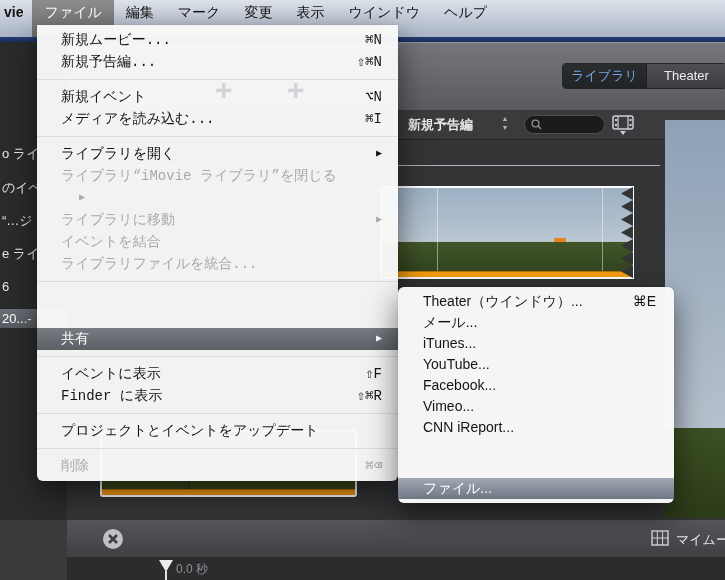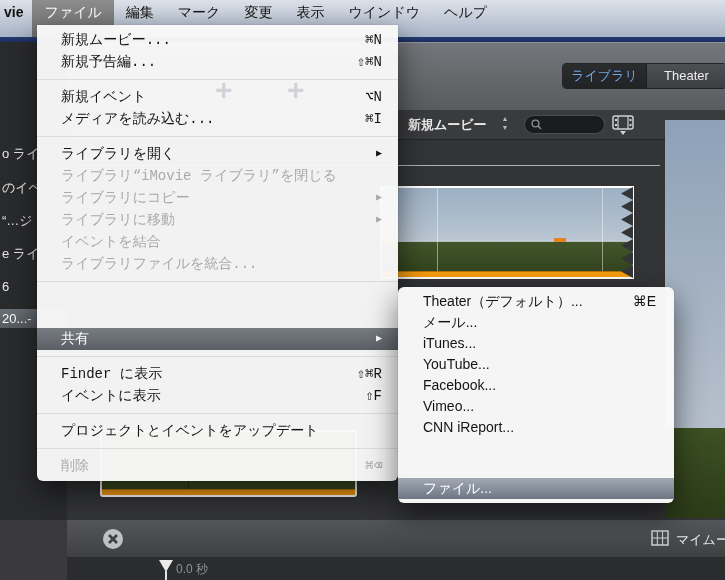--- a/index.html
+++ b/index.html
@@ -105,21 +105,21 @@
 <div id="stage">
 
   <div class="toolbar1">
     <div class="seg">
       <div class="seg-btn lib">ライブラリ</div>
       <div class="seg-btn thr">Theater</div>
     </div>
   </div>
 
   <div class="toolbar2">
-    <div class="filter">新規ムービー</div>
+    <div class="filter">新規予告編</div>
     <div class="stepper">▲<br>▼</div>
     <div class="searchbox">
       <svg width="11" height="11" viewBox="0 0 11 11">
         <circle cx="4.5" cy="4.5" r="3.4" fill="none" stroke="#8b8d8f" stroke-width="1.4"></circle>
         <line x1="7" y1="7" x2="10" y2="10" stroke="#8b8d8f" stroke-width="1.4"></line>
       </svg>
       <input type="text" value="" style="">
     </div>
     <svg class="tool-icon" style="left:611px; top:4px;" width="24" height="23" viewBox="0 0 24 23">
       <rect x="2" y="2" width="20" height="13" rx="2" fill="none" stroke="#cfd1d3" stroke-width="1.5"></rect>
@@ -224,63 +224,62 @@
         </div>
         <div class="menu-sep"></div>
         <div class="menu-item">
           <span>ライブラリを開く</span>
           <span class="mi-right arrow">▶</span>
         </div>
         <div class="menu-item disabled">
           <span>ライブラリ“iMovie ライブラリ”を閉じる</span>
         </div>
         <div class="menu-item disabled">
-          <span>ライブラリにコピー</span>
           <span class="mi-right arrow">▶</span>
         </div>
         <div class="menu-item disabled">
           <span>ライブラリに移動</span>
           <span class="mi-right arrow">▶</span>
         </div>
         <div class="menu-item disabled">
           <span>イベントを結合</span>
         </div>
         <div class="menu-item disabled">
           <span>ライブラリファイルを統合...</span>
         </div>
         <div class="menu-sep"></div>
         <div class="menu-item hl">
           <span>共有</span>
           <span class="mi-right arrow">▶</span>
         </div>
         <div class="menu-sep"></div>
         <div class="menu-item">
+          <span>イベントに表示</span>
+          <span class="mi-right">⇧F</span>
+        </div>
+        <div class="menu-item">
           <span>Finder に表示</span>
           <span class="mi-right">⇧⌘R</span>
         </div>
-        <div class="menu-item">
-          <span>イベントに表示</span>
-          <span class="mi-right">⇧F</span>
-        </div>
         <div class="menu-sep"></div>
         <div class="menu-item">
           <span>プロジェクトとイベントをアップデート</span>
         </div>
         <div class="menu-sep"></div>
         <div class="menu-item disabled">
           <span>削除</span>
           <span class="mi-right">⌘⌫</span>
         </div>
       </div>
   </div>
 
   <div class="submenu">
     <div>
         <div class="menu-item">
-          <span>Theater（デフォルト）...</span>
+          <span>Theater（ウインドウ）...</span>
           <span class="mi-right">⌘E</span>
         </div>
         <div class="menu-item">
           <span>メール...</span>
         </div>
         <div class="menu-item">
           <span>iTunes...</span>
         </div>
         <div class="menu-item">
           <span>YouTube...</span>

